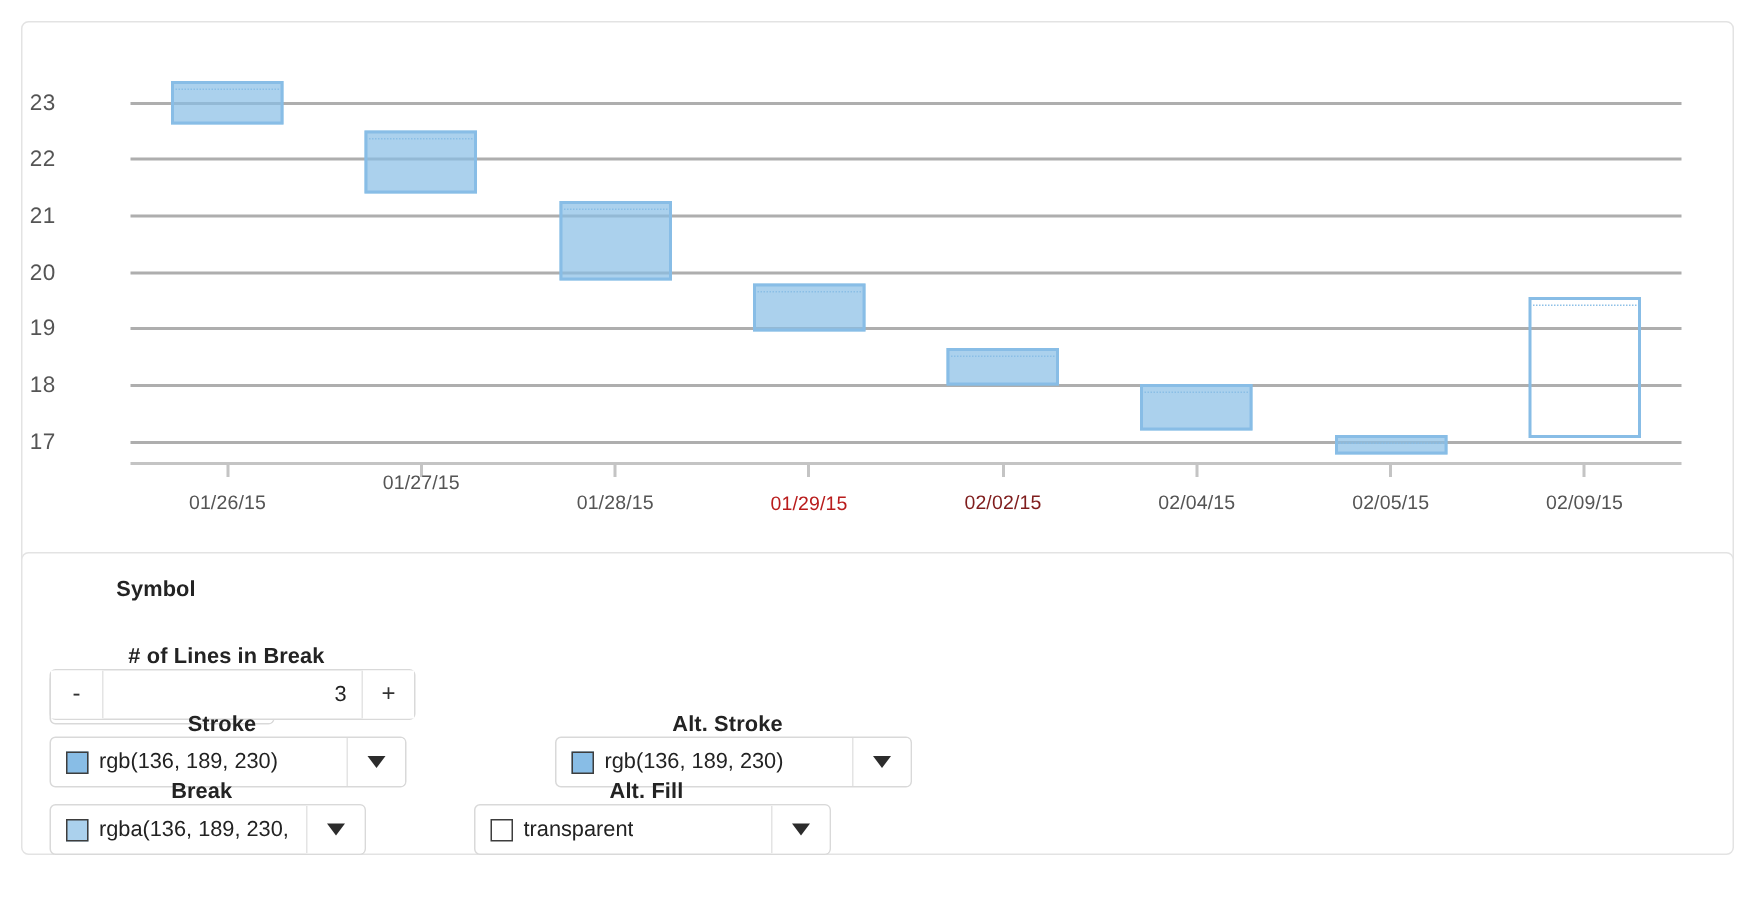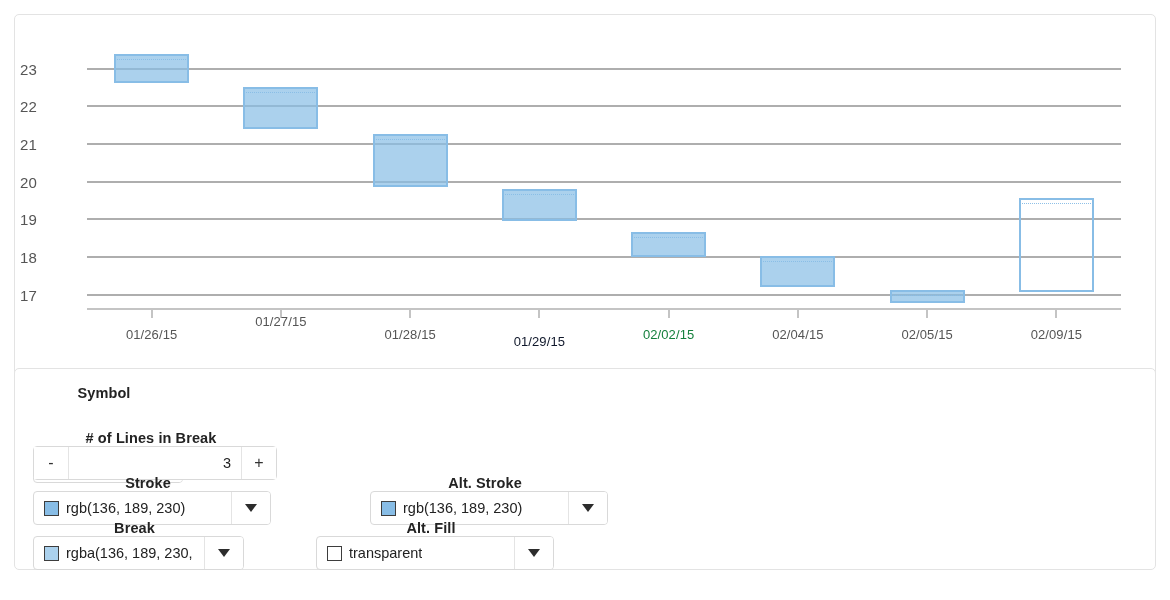--- a/index.html
+++ b/index.html
@@ -215,26 +215,26 @@
           <div class="xlabel" style="left: 193.875px; top: 268px; color: rgb(85, 85, 85);">01/27/15</div>
           <div class="box filled" style="left: 285.642px; top: 87.8743px; width: 74.965px; height: 53.1771px; border-color: rgb(136, 189, 230); background: rgba(136, 189, 230, 0.7);">
             <div class="box-inner-line" style="top: 3px;"></div>
           </div>
           <div class="xtick" style="left: 322.125px; top: 264px; background: rgb(196, 196, 196);"></div>
           <div class="xlabel" style="left: 323.125px; top: 281px; color: rgb(85, 85, 85);">01/28/15</div>
           <div class="box filled" style="left: 414.892px; top: 142.937px; width: 74.965px; height: 32.0571px; border-color: rgb(136, 189, 230); background: rgba(136, 189, 230, 0.7);">
             <div class="box-inner-line" style="top: 3px;"></div>
           </div>
           <div class="xtick" style="left: 451.375px; top: 264px; background: rgb(196, 196, 196);"></div>
-          <div class="xlabel" style="left: 452.375px; top: 288px; color: #0f172a;">01/29/15</div>
+          <div class="xlabel" style="left: 452.375px; top: 282px; color: #b91c1c;">01/29/15</div>
           <div class="box filled" style="left: 544.143px; top: 186.309px; width: 74.965px; height: 24.8914px; border-color: rgb(136, 189, 230); background: rgba(136, 189, 230, 0.7);">
             <div class="box-inner-line" style="top: 3px;"></div>
           </div>
           <div class="xtick" style="left: 580.625px; top: 264px; background: rgb(196, 196, 196);"></div>
-          <div class="xlabel" style="left: 581.625px; top: 281px; color: #15803d;">02/02/15</div>
+          <div class="xlabel" style="left: 581.625px; top: 281px; color: #7f1d1d;">02/02/15</div>
           <div class="box filled" style="left: 673.393px; top: 210.446px; width: 74.965px; height: 30.9257px; border-color: rgb(136, 189, 230); background: rgba(136, 189, 230, 0.7);">
             <div class="box-inner-line" style="top: 3px;"></div>
           </div>
           <div class="xtick" style="left: 709.875px; top: 264px; background: rgb(196, 196, 196);"></div>
           <div class="xlabel" style="left: 710.875px; top: 281px; color: rgb(85, 85, 85);">02/04/15</div>
           <div class="box filled" style="left: 802.643px; top: 244.389px; width: 74.965px; height: 12.8229px; border-color: rgb(136, 189, 230); background: rgba(136, 189, 230, 0.7);">
             <div class="box-inner-line" style="top: 3px;"></div>
           </div>
           <div class="xtick" style="left: 839.125px; top: 264px; background: rgb(196, 196, 196);"></div>
           <div class="xlabel" style="left: 840.125px; top: 281px; color: rgb(85, 85, 85);">02/05/15</div>

